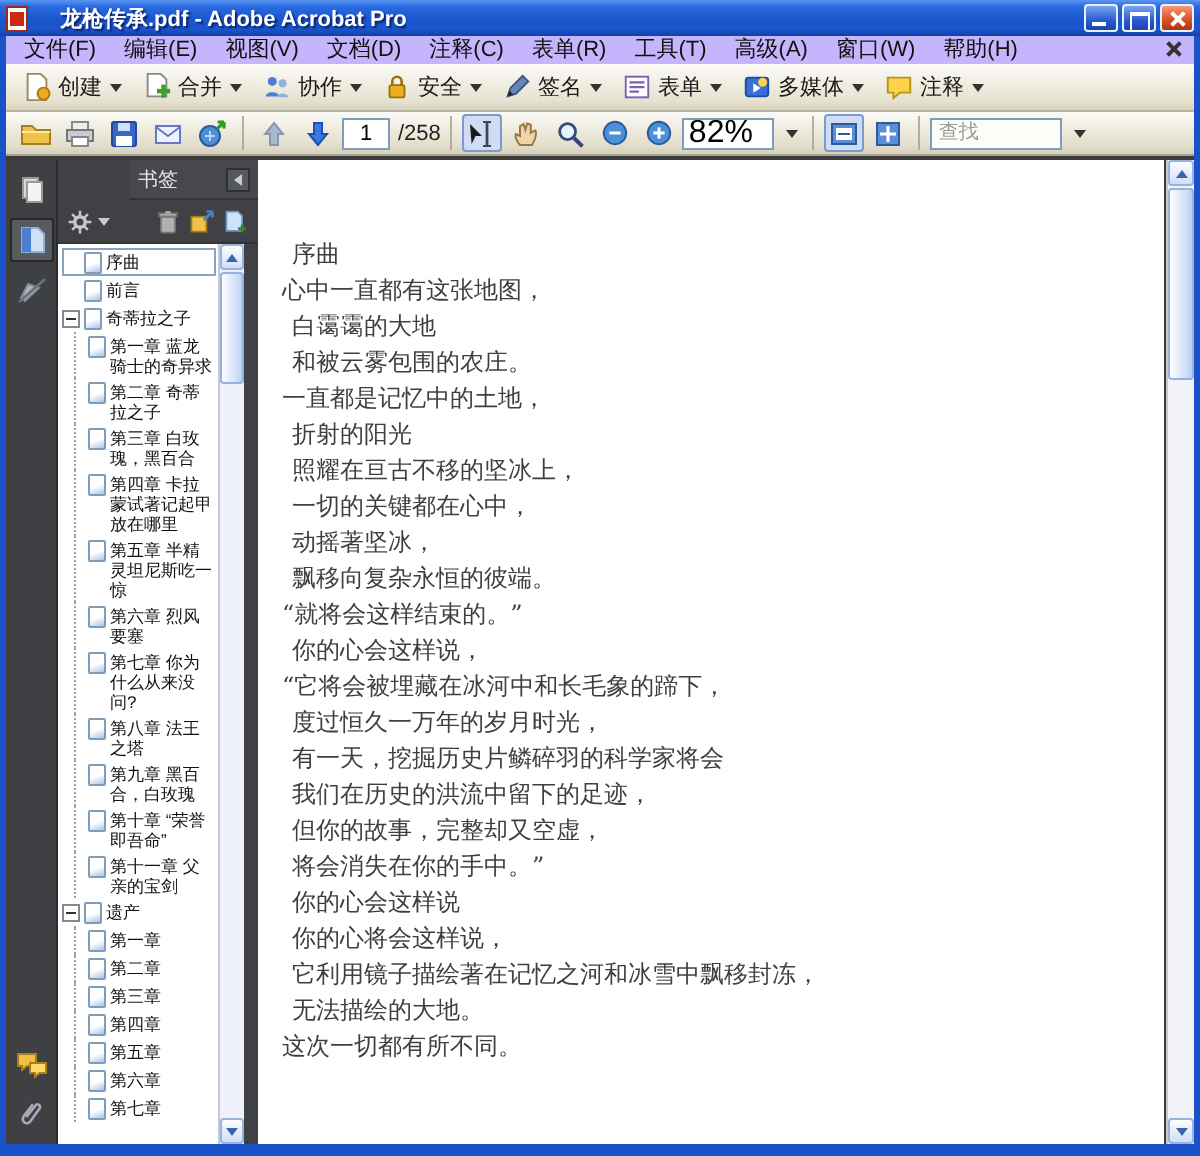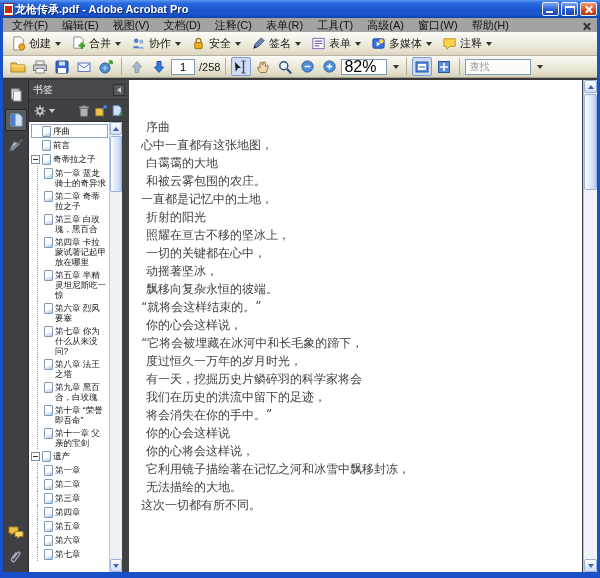--- a/index.html
+++ b/index.html
@@ -2,35 +2,35 @@
 <html><head>
 <meta charset="utf-8">
 <style>
   html,body{margin:0;padding:0;background:#7d7d7d;}
   *{box-sizing:border-box;}
   .window{position:relative;width:600px;height:578px;background:#1a50c8;overflow:hidden;
           font-family:"Liberation Sans","DejaVu Sans",sans-serif;}
   
   .titlebar{position:absolute;top:0;left:0;right:0;height:18px;
     background:linear-gradient(180deg,#5a96f2 0%,#2a6ae0 18%,#1a55cc 55%,#1a55cc 82%,#1040a8 100%);
-    display:flex;align-items:center;padding:0 3px;gap:1px;}
+    display:flex;align-items:center;padding:0 3px;gap:16px;}
   .app-icon{width:11px;height:13px;background:#fff;border:1px solid #9a2a1a;position:relative;flex:none;}
   .app-icon::after{content:"";position:absolute;left:1px;top:2px;width:7px;height:7px;background:#cc2a10;}
   .title-text{color:#fff;font-weight:bold;font-size:11px;text-shadow:1px 1px 1px #09226a;white-space:nowrap;overflow:hidden;}
   .win-btns{margin-left:auto;display:flex;gap:2px;}
   .win-btn{width:17px;height:14px;border:1px solid #e8f0ff;border-radius:2px;position:relative;
     background:linear-gradient(180deg,#7aa6f4,#2a5ad0 60%,#1a44b0);}
   .win-btn.close{background:linear-gradient(180deg,#f49a78,#d85428 55%,#b03410);}
   .win-btn.min::after{content:"";position:absolute;left:3px;bottom:2px;width:7px;height:2px;background:#fff;}
   .win-btn.max::after{content:"";position:absolute;left:3px;top:3px;width:8px;height:7px;border:1px solid #fff;border-top-width:2px;}
   .win-btn.close::before,.win-btn.close::after{content:"";position:absolute;left:7px;top:2px;width:2px;height:9px;background:#fff;}
   .win-btn.close::before{transform:rotate(45deg);} .win-btn.close::after{transform:rotate(-45deg);}
   
-  .menubar{position:absolute;top:18px;left:3px;right:3px;height:14px;background:#a3a3a3;
-    display:flex;align-items:flex-end;font-size:11px;color:#111;padding-left:2px;}
+  .menubar{position:absolute;top:18px;left:3px;right:3px;height:14px;background:#c4b5fd;
+    display:flex;align-items:flex-start;font-size:11px;color:#111;padding-left:2px;}
   .menu-item{padding:0 7px;line-height:14px;cursor:default;}
   .close-doc{margin-left:auto;margin-right:4px;width:12px;height:12px;position:relative;}
   .close-doc::before,.close-doc::after{content:"";position:absolute;left:5px;top:2px;width:2px;height:9px;background:#333;}
   .close-doc::before{transform:rotate(45deg);} .close-doc::after{transform:rotate(-45deg);}
   
   .toolbar1{position:absolute;top:32px;left:3px;right:3px;height:24px;
     background:linear-gradient(180deg,#fcfbf7,#e6e2cf 80%,#d8d4c0);border-bottom:1px solid #b8b4a2;
     display:flex;align-items:center;gap:2px;padding:0 4px;}
   .tb1-btn{display:flex;align-items:center;gap:3px;padding:2px 4px;font-size:11px;color:#1a1a1a;border-radius:2px;}
   .icon{display:inline-flex;align-items:center;justify-content:center;flex:none;}
@@ -49,21 +49,21 @@
   .find-input::placeholder{color:#999;}
   .toolbar-edge{position:absolute;top:78px;left:3px;right:3px;height:2px;background:#3a3a3a;}
   
   .main{position:absolute;top:80px;left:3px;right:3px;bottom:6px;background:#6b6c6e;display:flex;overflow:hidden;}
   .navstrip{width:26px;background:#3e4044;border-right:1px solid #2a2c2e;display:flex;flex-direction:column;align-items:center;padding:4px 0;gap:3px;flex:none;}
   .nav-btn{width:22px;height:22px;display:flex;align-items:center;justify-content:center;border:1px solid transparent;border-radius:2px;}
   .nav-btn.selected{background:#585b60;border-color:#26282a;}
   .nav-spacer{flex:1;}
   
   .panel{width:100px;background:#3f4145;display:flex;flex-direction:column;flex:none;}
-  .panel-header{height:20px;display:flex;align-items:center;padding:0 4px;color:#e4e4e4;font-size:10px;background:#46484c;border-bottom:1px solid #323436;flex:none;}
+  .panel-header{height:20px;display:flex;align-items:center;padding:0 4px;color:#e4e4e4;font-size:10px;background:#46484c;border-bottom:1px solid #323436;flex:none;margin-left:36px;}
   .collapse-btn{margin-left:auto;width:12px;height:12px;background:#55585c;border:1px solid #2e3032;display:flex;align-items:center;justify-content:center;}
   .tri-left{width:0;height:0;border-top:3px solid transparent;border-bottom:3px solid transparent;border-right:4px solid #ccc;}
   .panel-toolbar{height:22px;display:flex;align-items:center;gap:3px;padding:0 4px;border-bottom:1px solid #323436;flex:none;}
   .pt-spacer{flex:1;}
   .dd-light{width:0;height:0;border-left:3px solid transparent;border-right:3px solid transparent;border-top:4px solid #ccc;}
   .panel-body{flex:1;display:flex;overflow:hidden;position:relative;}
   .bm-list{width:80px;background:#fff;overflow:hidden;padding:2px 1px 0 2px;flex:none;}
   .bm-item{display:flex;align-items:flex-start;font-size:8.5px;line-height:10px;color:#111;padding:1.5px 0;position:relative;}
   .bm-item.lvl1{margin-left:13px;}
   .bm-item.lvl1::before{content:"";position:absolute;left:-7px;top:0;bottom:0;border-left:1px dotted #9aa0a8;}
@@ -558,20 +558,21 @@
           <div class="doc-line ind">照耀在亘古不移的坚冰上，</div>
           <div class="doc-line ind">一切的关键都在心中，</div>
           <div class="doc-line ind">动摇著坚冰，</div>
           <div class="doc-line ind">飘移向复杂永恒的彼端。</div>
           <div class="doc-line">“就将会这样结束的。”</div>
           <div class="doc-line ind">你的心会这样说，</div>
           <div class="doc-line">“它将会被埋藏在冰河中和长毛象的蹄下，</div>
           <div class="doc-line ind">度过恒久一万年的岁月时光，</div>
           <div class="doc-line ind">有一天，挖掘历史片鳞碎羽的科学家将会</div>
           <div class="doc-line ind">我们在历史的洪流中留下的足迹，</div>
+          <div class="doc-line ind">但你的故事，完整却又空虚，</div>
           <div class="doc-line ind">将会消失在你的手中。”</div>
           <div class="doc-line ind">你的心会这样说</div>
           <div class="doc-line ind">你的心将会这样说，</div>
           <div class="doc-line ind">它利用镜子描绘著在记忆之河和冰雪中飘移封冻，</div>
           <div class="doc-line ind">无法描绘的大地。</div>
           <div class="doc-line">这次一切都有所不同。</div>
         </div>
       <div class="doc-scroll">
         <div class="scroll-btn top">
             <span class="tri-up"></span>

